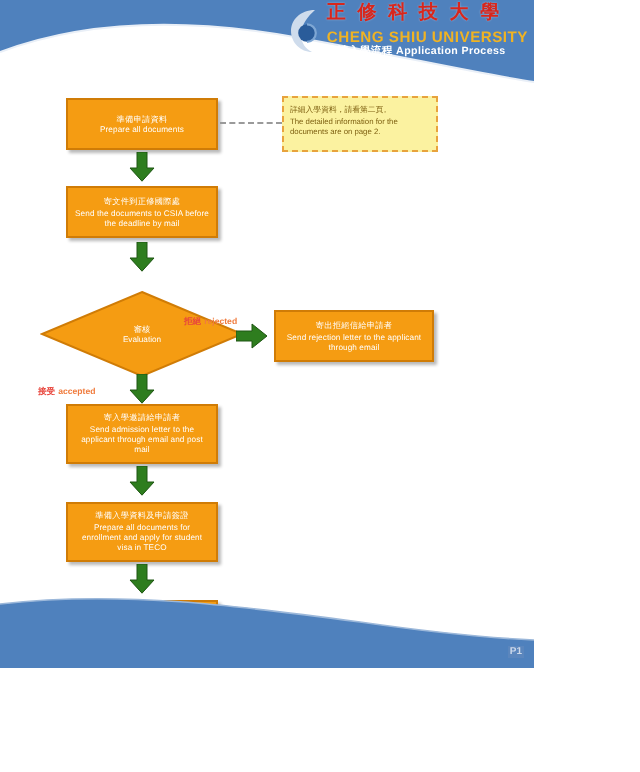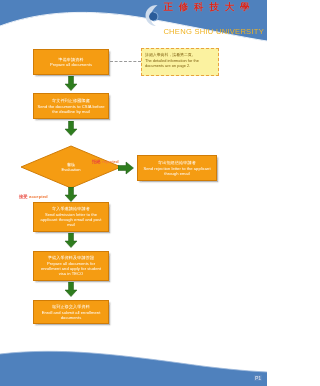--- a/index.html
+++ b/index.html
@@ -5,21 +5,21 @@
   html,body{margin:0;padding:0;}
   body{
     width:267px;height:386px;
     background:#ffffff;
     font-family:"Liberation Sans", sans-serif;
     overflow:hidden;
     position:relative;
   }
   #page{
     position:absolute;inset:0;
-    width:267px;height:386px;
+    width:267px;height:334px;
     background:#ffffff;
     overflow:hidden;
   }
 
   
   #header{
     position:absolute;left:0;top:0;width:267px;height:42px;
     overflow:hidden;
   }
   #header svg{position:absolute;left:0;top:0;}
@@ -31,22 +31,22 @@
   #logo-mark{
     width:17px;height:26px;position:relative;flex:none;margin-top:1px;
   }
   #logo-text{display:flex;flex-direction:column;line-height:1;}
   .cn-title{
     font-size:9.5px;font-weight:bold;color:#d8261c;
     letter-spacing:1.6px;white-space:nowrap;
     text-shadow:0 0 1px rgba(255,255,255,.45);
   }
   .en-title{
-    font-size:7.6px;font-weight:normal;color:#f0b323;
-    letter-spacing:.25px;white-space:nowrap;margin-top:16px;
+    font-size:7.6px;font-weight:bold;color:#f0b323;
+    letter-spacing:.25px;white-space:nowrap;margin-top:3px;
   }
   .sub-title{
     font-size:5.3px;font-weight:bold;color:#ffffff;
     letter-spacing:.2px;white-space:nowrap;margin-top:1.5px;
   }
   .sub-title .en{color:#ffffff;}
 
   
   #footer{
     position:absolute;left:0;bottom:0;width:267px;height:45px;overflow:hidden;

